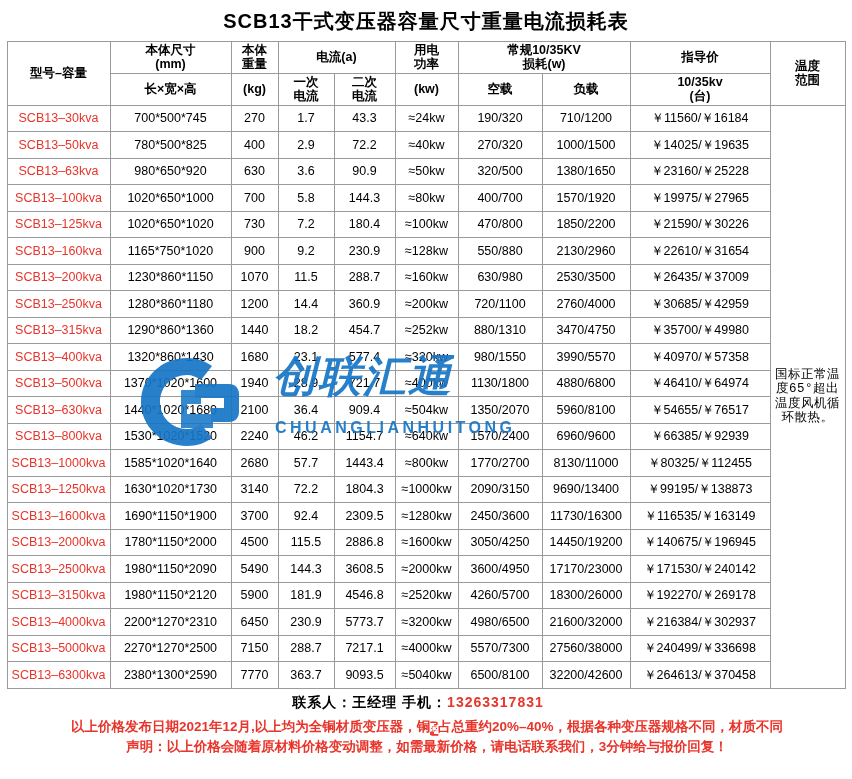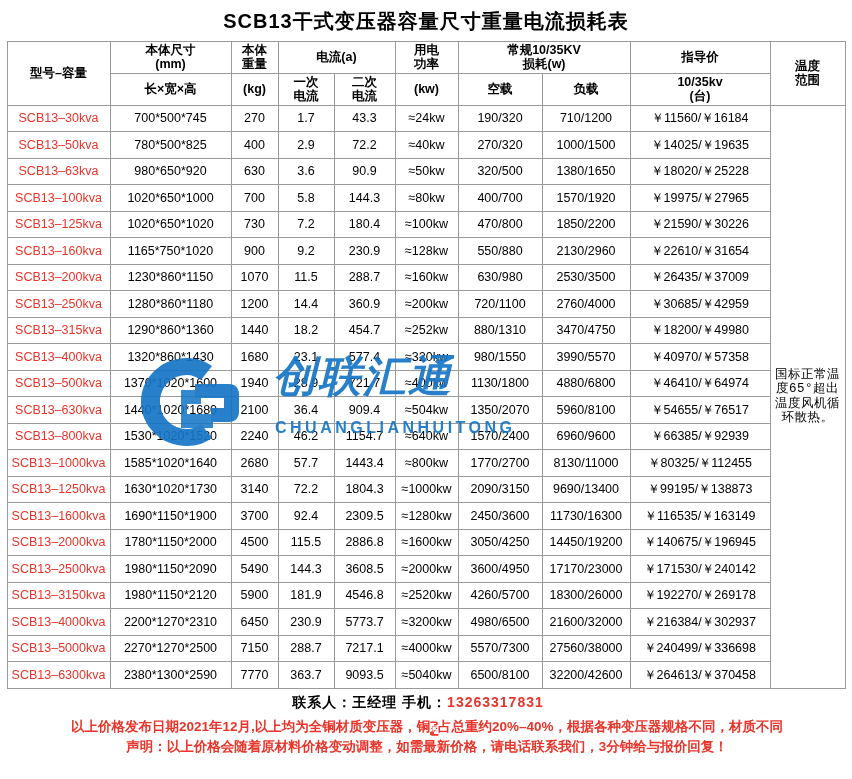--- a/index.html
+++ b/index.html
@@ -172,21 +172,21 @@
         </tr>
         <tr>
           <td class="model">SCB13–63kva</td>
           <td>980*650*920</td>
           <td>630</td>
           <td>3.6</td>
           <td>90.9</td>
           <td>≈50kw</td>
           <td>320/500</td>
           <td>1380/1650</td>
-          <td>￥18020/￥25228</td>
+          <td>￥23160/￥25228</td>
         </tr>
         <tr>
           <td class="model">SCB13–100kva</td>
           <td>1020*650*1000</td>
           <td>700</td>
           <td>5.8</td>
           <td>144.3</td>
           <td>≈80kw</td>
           <td>400/700</td>
           <td>1570/1920</td>
@@ -238,21 +238,21 @@
         </tr>
         <tr>
           <td class="model">SCB13–315kva</td>
           <td>1290*860*1360</td>
           <td>1440</td>
           <td>18.2</td>
           <td>454.7</td>
           <td>≈252kw</td>
           <td>880/1310</td>
           <td>3470/4750</td>
-          <td>￥18200/￥49980</td>
+          <td>￥35700/￥49980</td>
         </tr>
         <tr>
           <td class="model">SCB13–400kva</td>
           <td>1320*860*1430</td>
           <td>1680</td>
           <td>23.1</td>
           <td>577.4</td>
           <td>≈320kw</td>
           <td>980/1550</td>
           <td>3990/5570</td>

